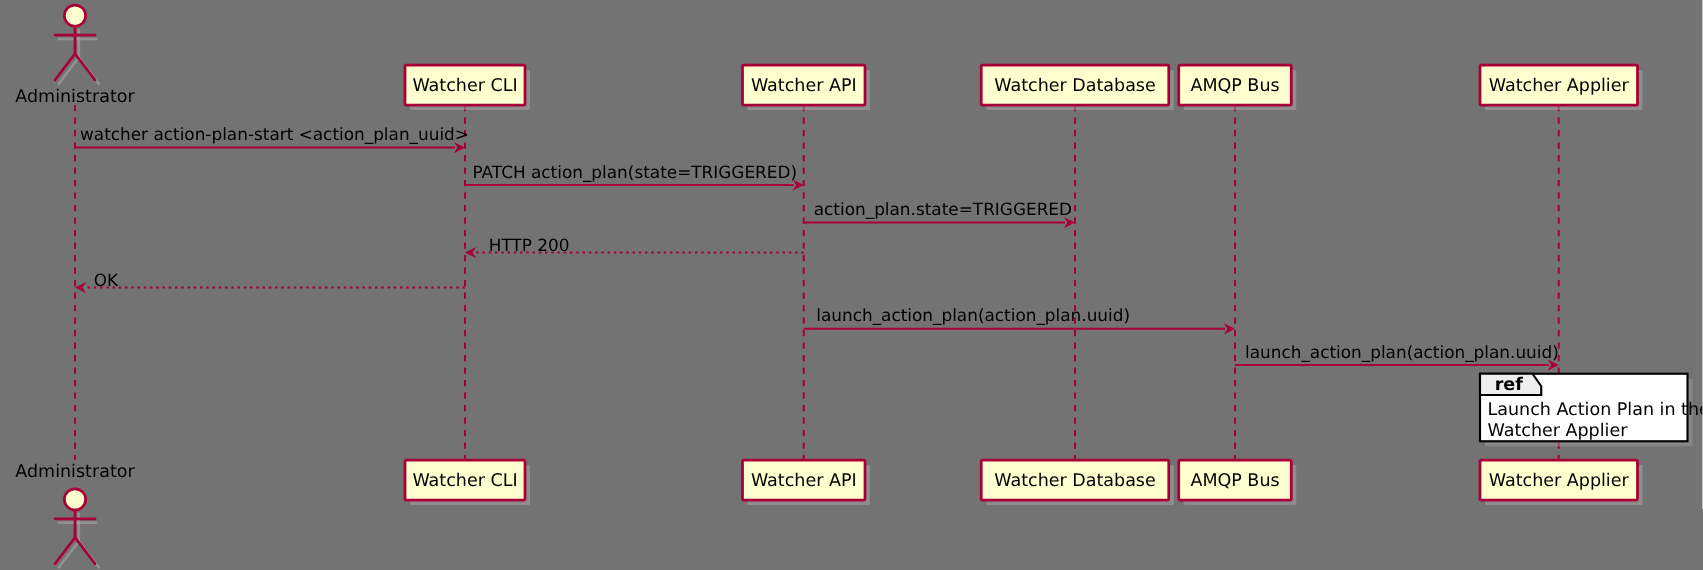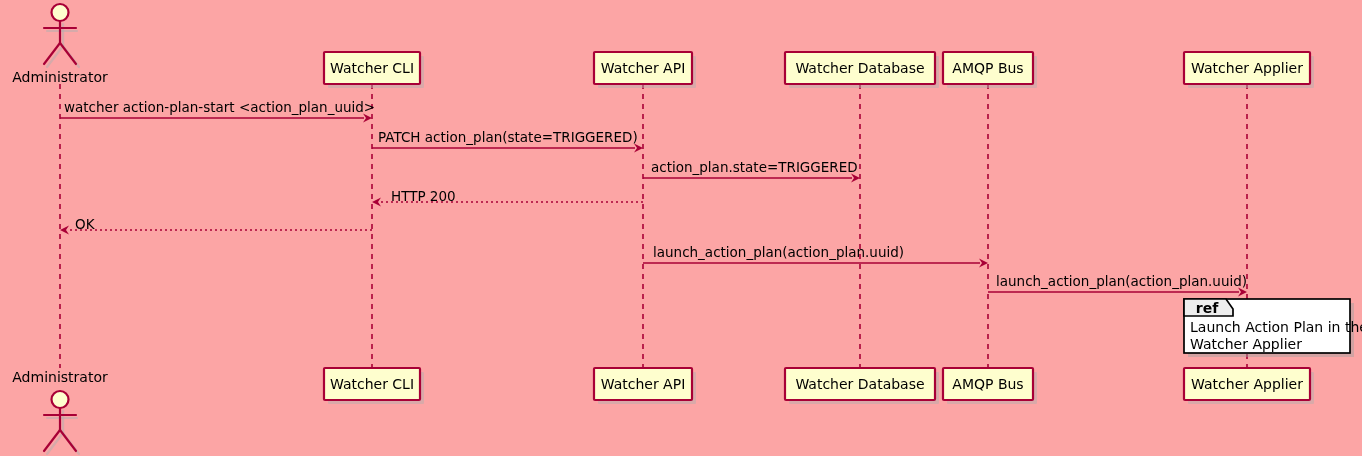--- a/index.html
+++ b/index.html
@@ -7,21 +7,21 @@
     padding: 0;
     background: #FFFFFF;
   }
   body {
     font-family: "DejaVu Sans", sans-serif;
   }
   #diagram-root {
     position: relative;
     width: 1362px;
     height: 456px;
-    background: #fca5a5;
+    background: #737373;
     overflow: hidden;
   }
   svg#seq-svg {
     position: absolute;
     left: 0;
     top: 0;
     width: 1362px;
     height: 456px;
   }
   .lifeline {

